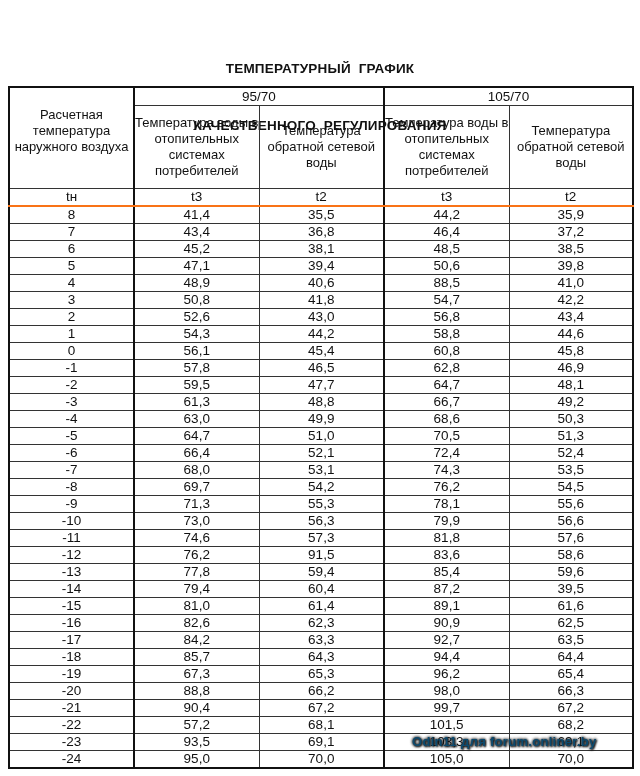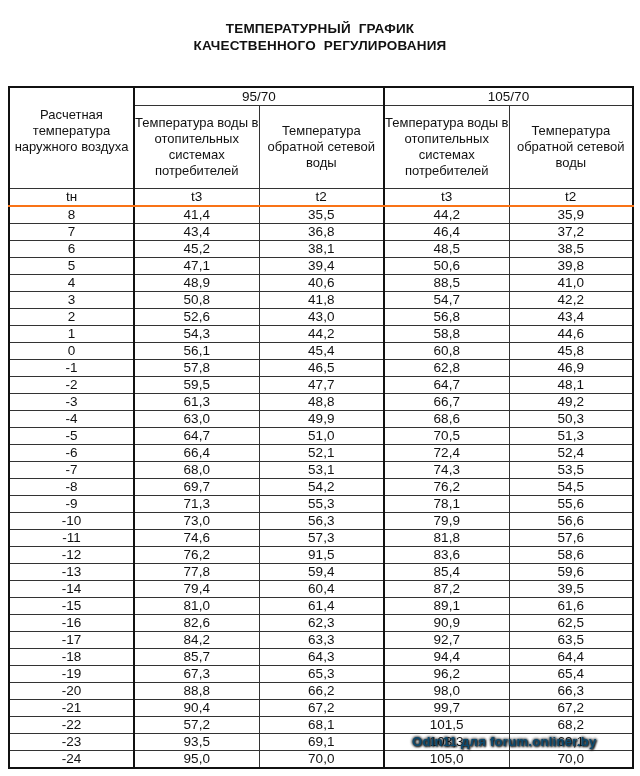--- a/index.html
+++ b/index.html
@@ -1,20 +1,20 @@
 <!DOCTYPE html>
 <html><head>
 <meta charset="utf-8">
 <style>
   html, body { margin: 0; padding: 0; background: #ffffff; }
   body { width: 640px; height: 776px; position: relative; overflow: hidden;
          font-family: "Liberation Sans", sans-serif; color: #111; }
   .title { position: absolute; top: 20px; left: 0; width: 640px; text-align: center;
            font-weight: bold; font-size: 13.5px; line-height: 17px; letter-spacing: 0.2px; }
-  .title div { white-space: pre; }
+  .title div { white-space: pre; margin-top: 40px; }
   table { position: absolute; top: 86px; left: 8px; border-collapse: collapse;
           border: 2px solid #111; font-size: 13px; }
   td, th { font-weight: normal; text-align: center; padding: 0; border: 1px solid #333; }
   col.c0 { width: 125px; } col.c1 { width: 125px; } col.c2 { width: 125px; }
   col.c3 { width: 125px; } col.c4 { width: 124px; }
   .grp { height: 17px; line-height: 17px; font-size: 13.5px; border-radius: 9px; }
   .sub { height: 82px; line-height: 16px; font-size: 13px; vertical-align: middle; }
   .sub-first { line-height: 16px; font-size: 13px; vertical-align: middle; padding-bottom: 14px; }
   .sym td { height: 16px; line-height: 16px; font-size: 13.5px; border-bottom: 2px solid #f97316; }
   tbody tr.row td { height: 16px; line-height: 16px; font-size: 13.5px; border-top: 1px solid #666; }

